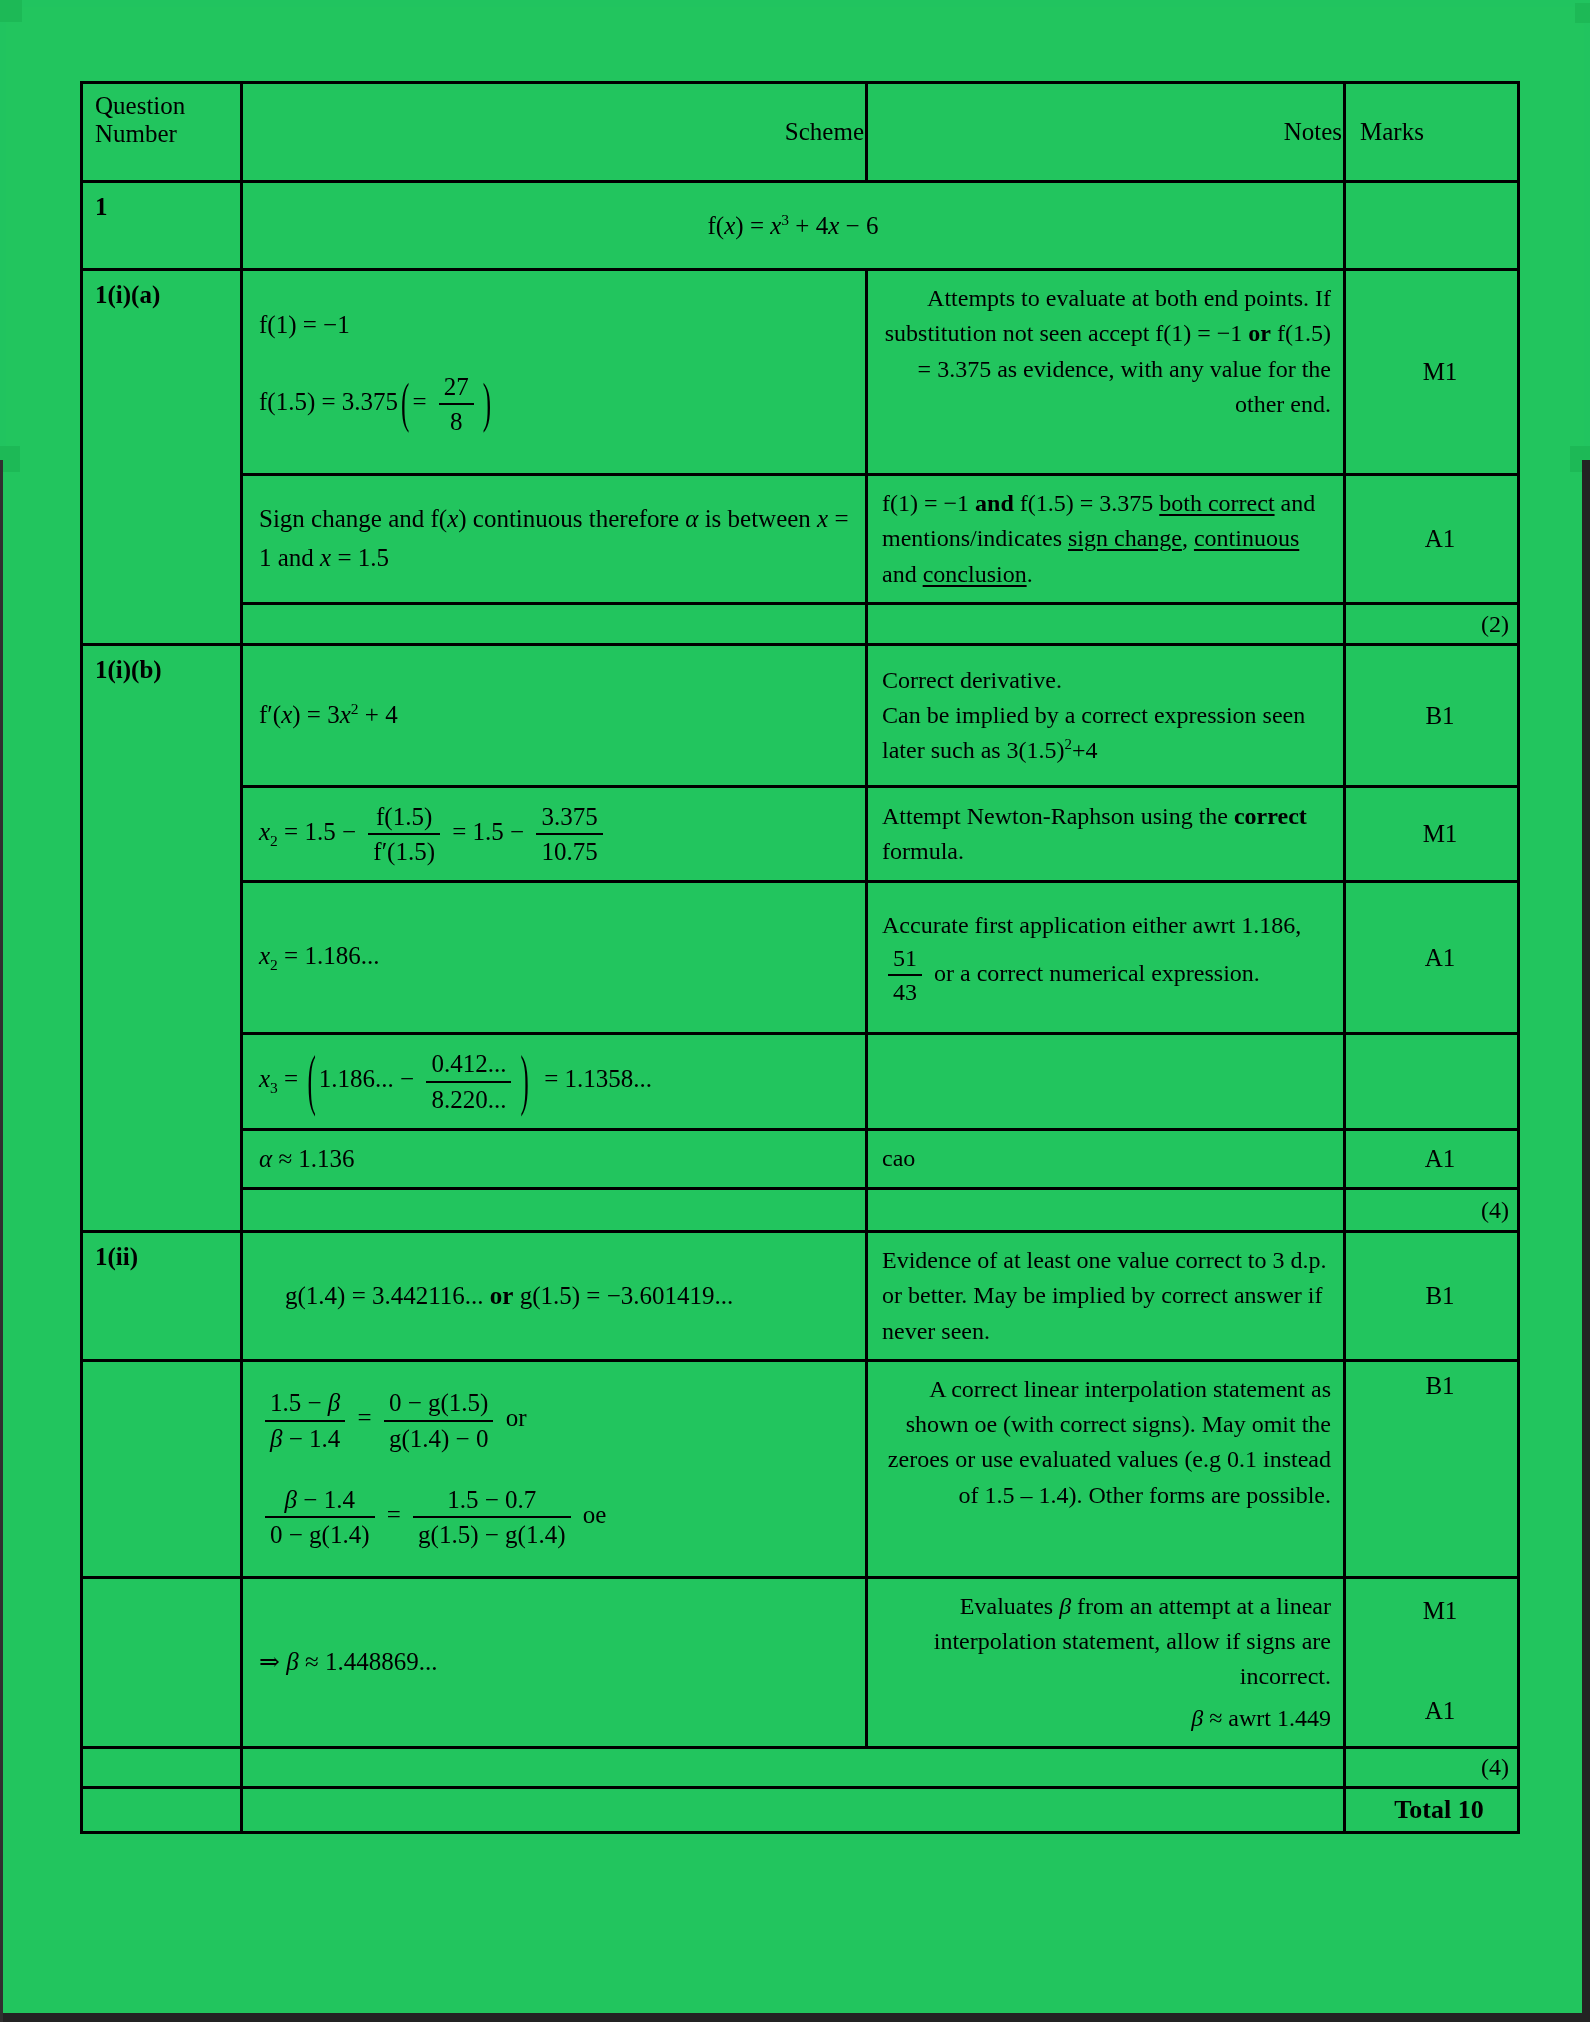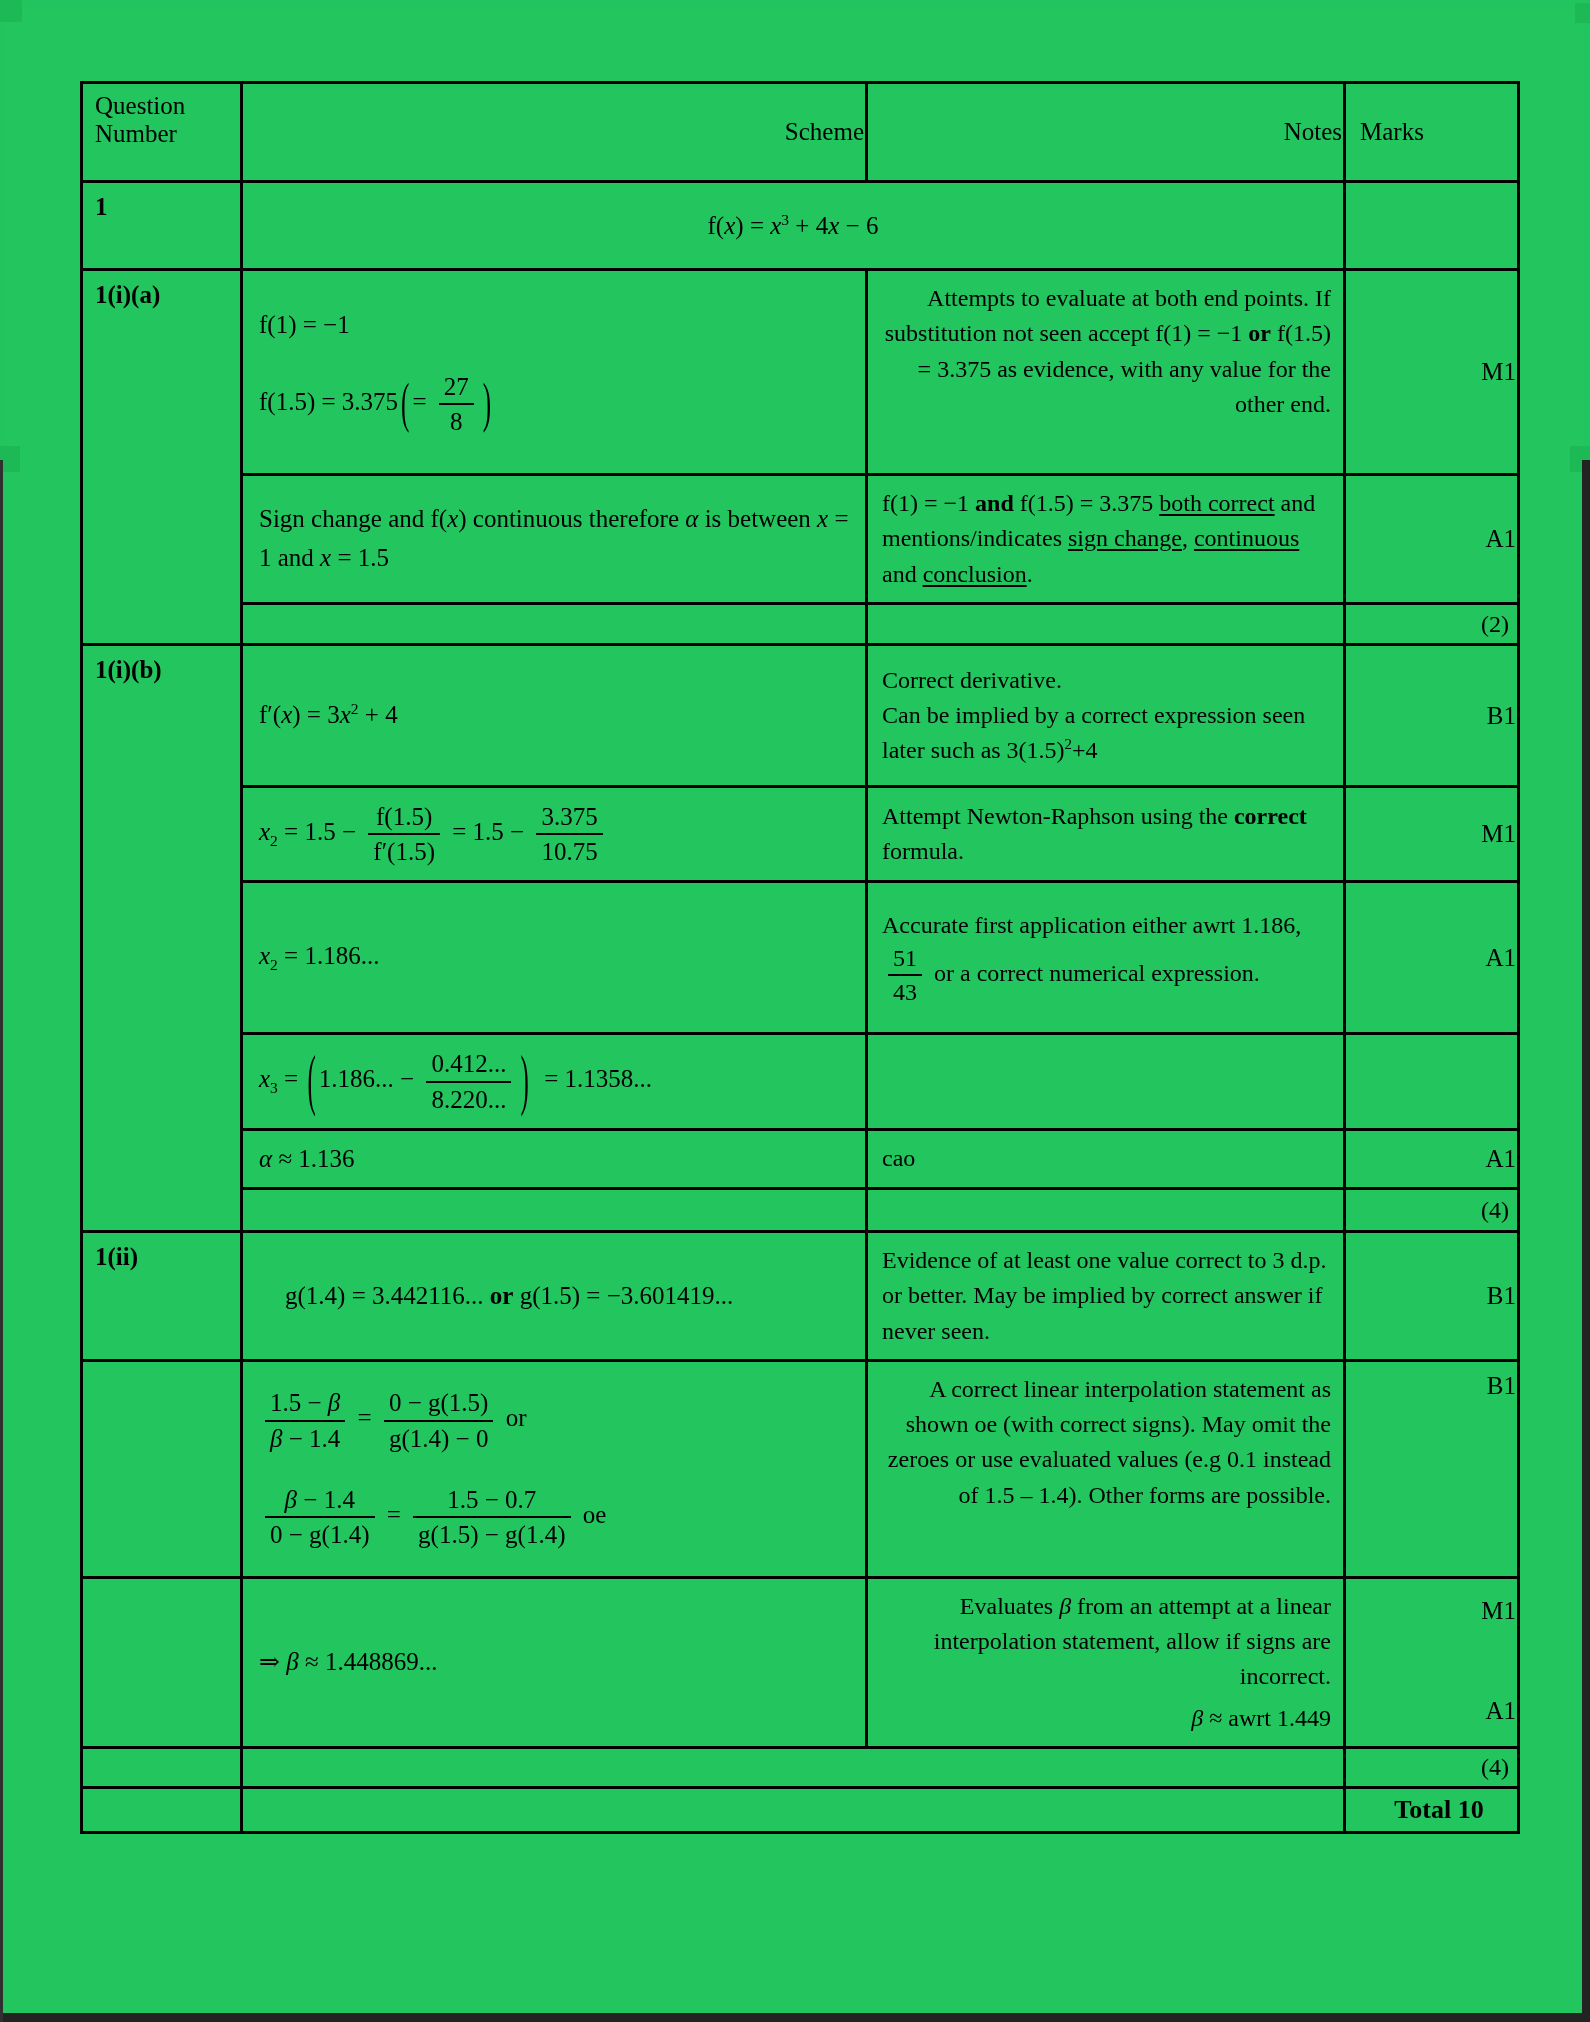--- a/index.html
+++ b/index.html
@@ -20,21 +20,21 @@
   }
   .ms th,.ms td{border:3px solid #000;overflow:visible;}
   .ms th{font-weight:normal;font-size:25px;vertical-align:middle;text-align:right;}
   th.h-qn{vertical-align:top;text-align:left;padding:8px 6px 0 12px;}
   th.h-marks{text-align:left;padding-left:14px;}
   td.qn{font-weight:bold;vertical-align:top;text-align:left;padding:10px 4px 0 12px;font-size:25px;}
   td.scheme{vertical-align:middle;padding:6px 10px 6px 16px;line-height:1.55;}
   td.scheme.indent{padding-left:42px;}
   td.notes{vertical-align:middle;padding:10px 12px 10px 14px;font-size:24px;line-height:1.47;}
   td.notes.top{vertical-align:top;text-align:right;}
-  td.marks{vertical-align:middle;text-align:right;padding-left:18px;font-size:25px;}
+  td.marks{vertical-align:middle;text-align:center;padding-left:18px;font-size:25px;}
   td.marks.top{vertical-align:top;padding-top:10px;}
   td.subtotal{text-align:right;vertical-align:middle;padding-right:8px;font-size:24px;}
   td.total{font-weight:bold;text-align:center;font-size:26px;padding-left:16px;}
   td.center-formula{text-align:center;vertical-align:middle;}
   .stack{display:flex;flex-direction:column;align-items:flex-start;}
   .gap26 > * + *{margin-top:26px;}
   .gap30 > * + *{margin-top:30px;}
   .marks-split{display:flex;flex-direction:column;justify-content:space-between;height:128px;padding-top:8px;}
   .notes p{margin:0;}
   .notes p + p{margin-top:6px;}

